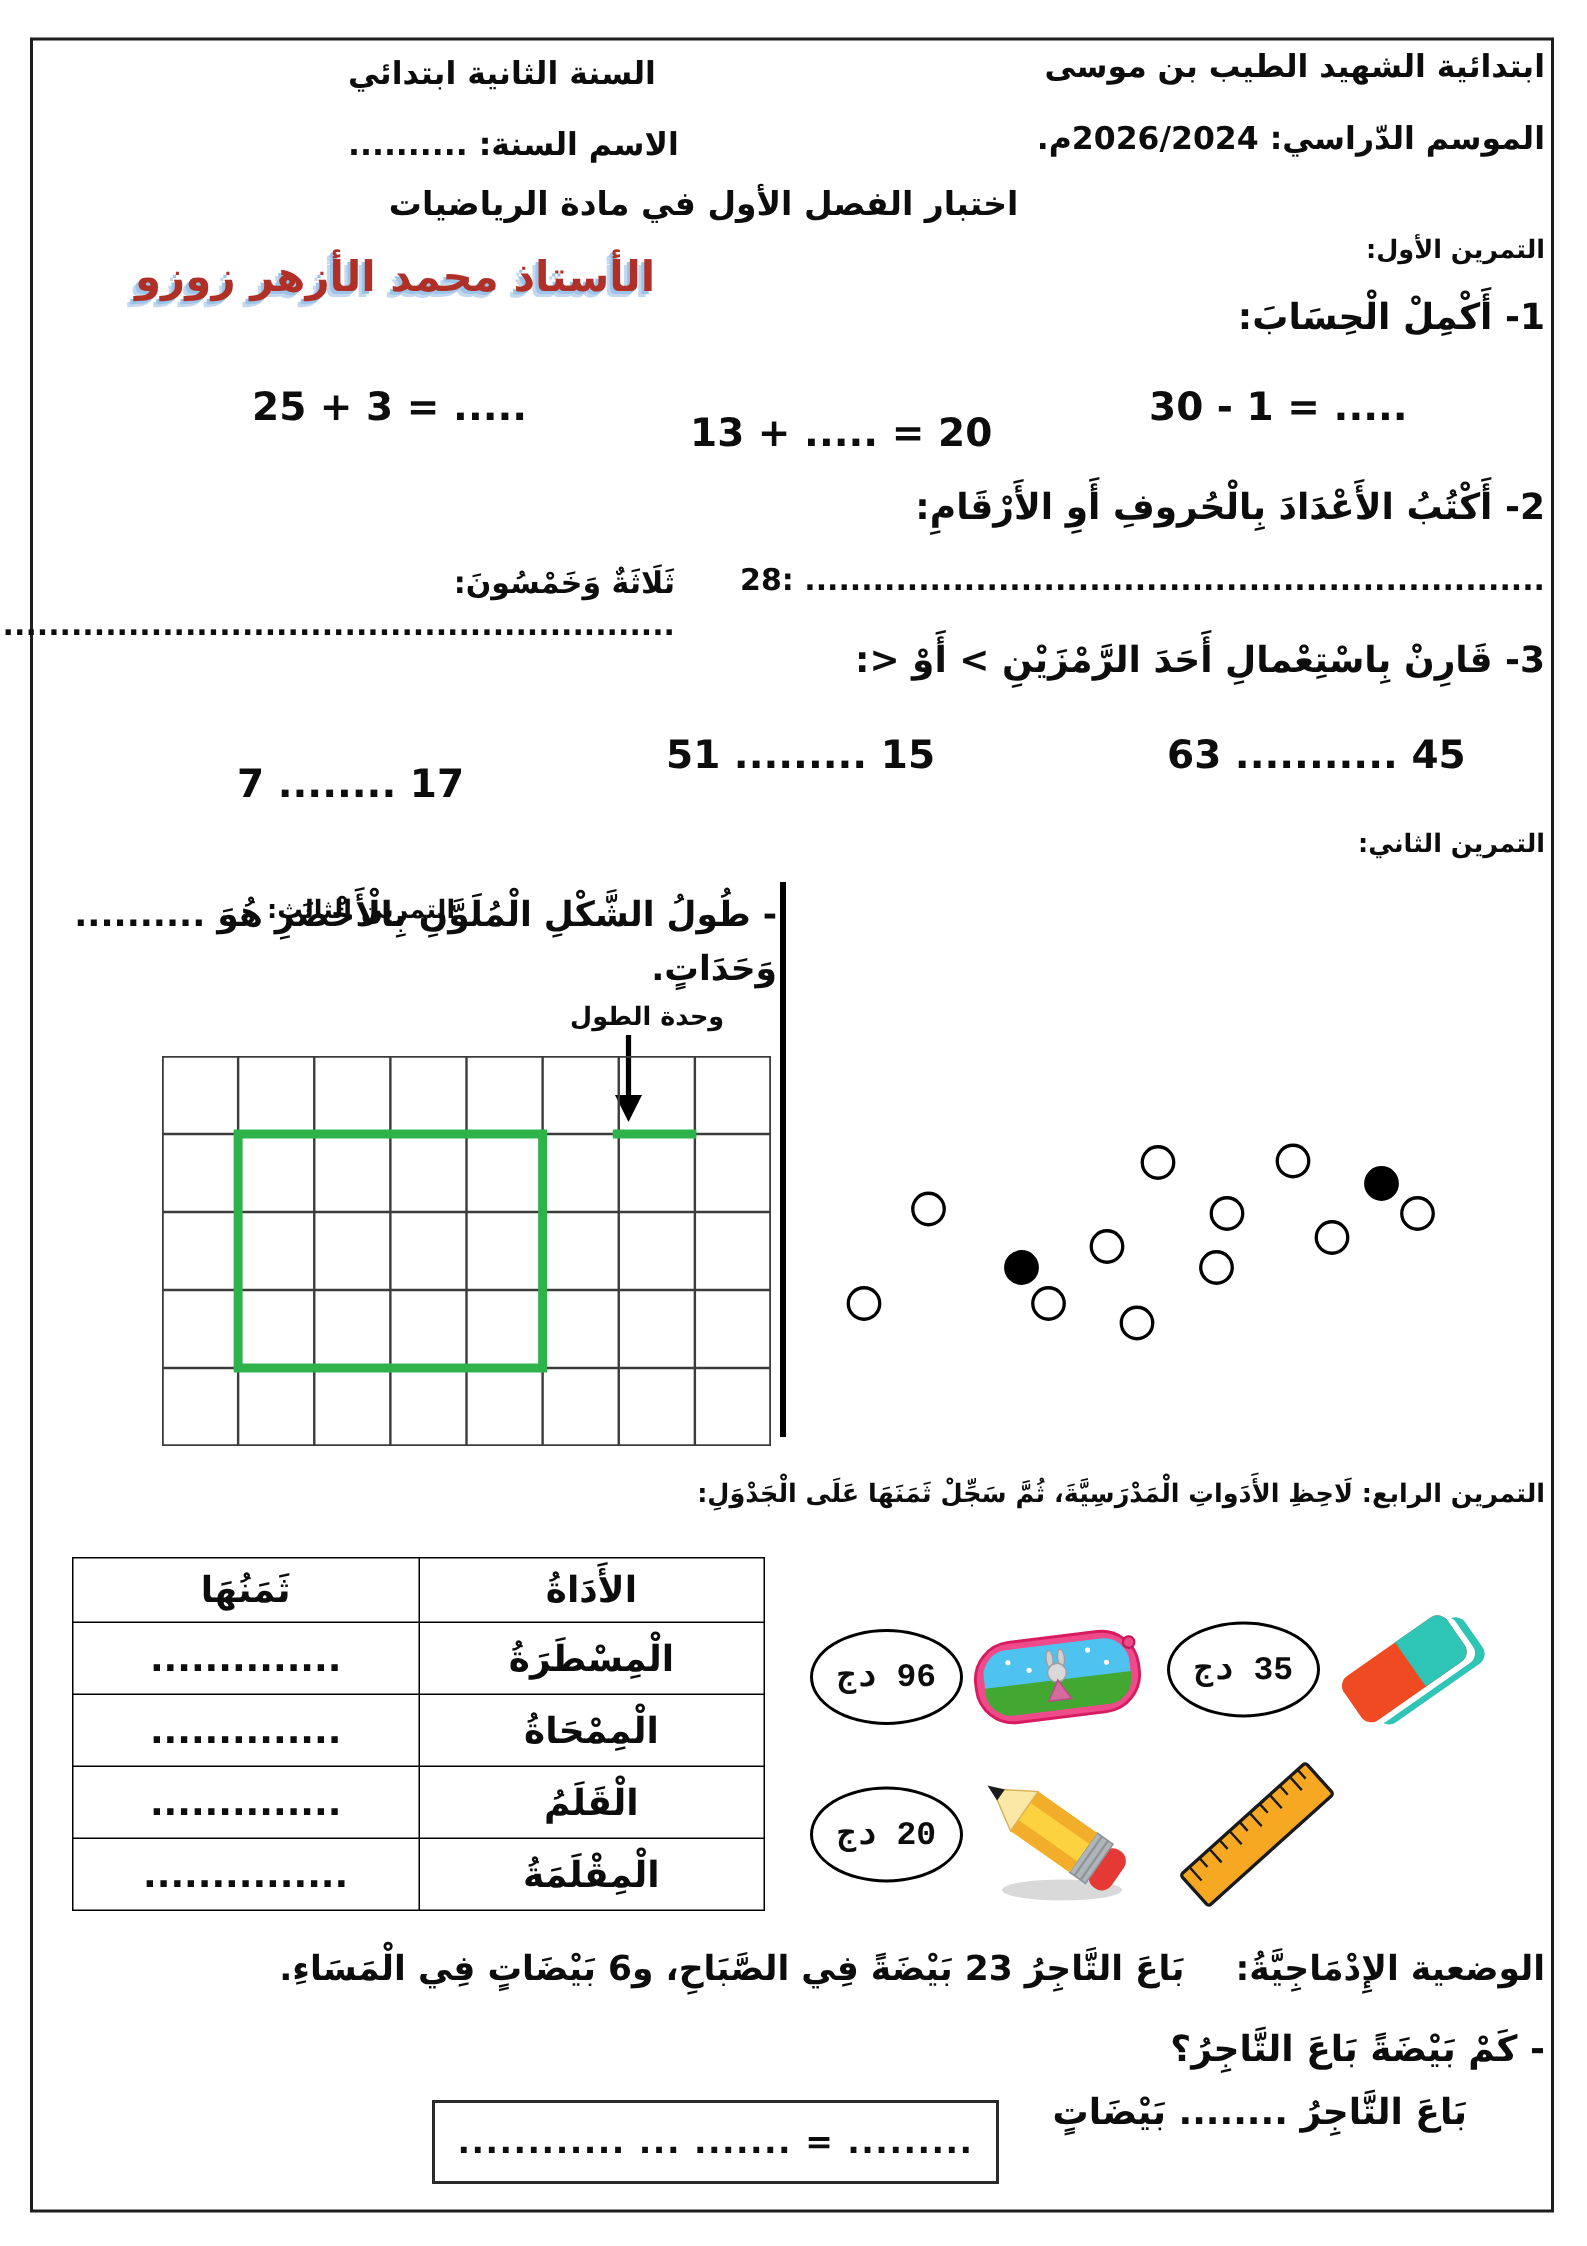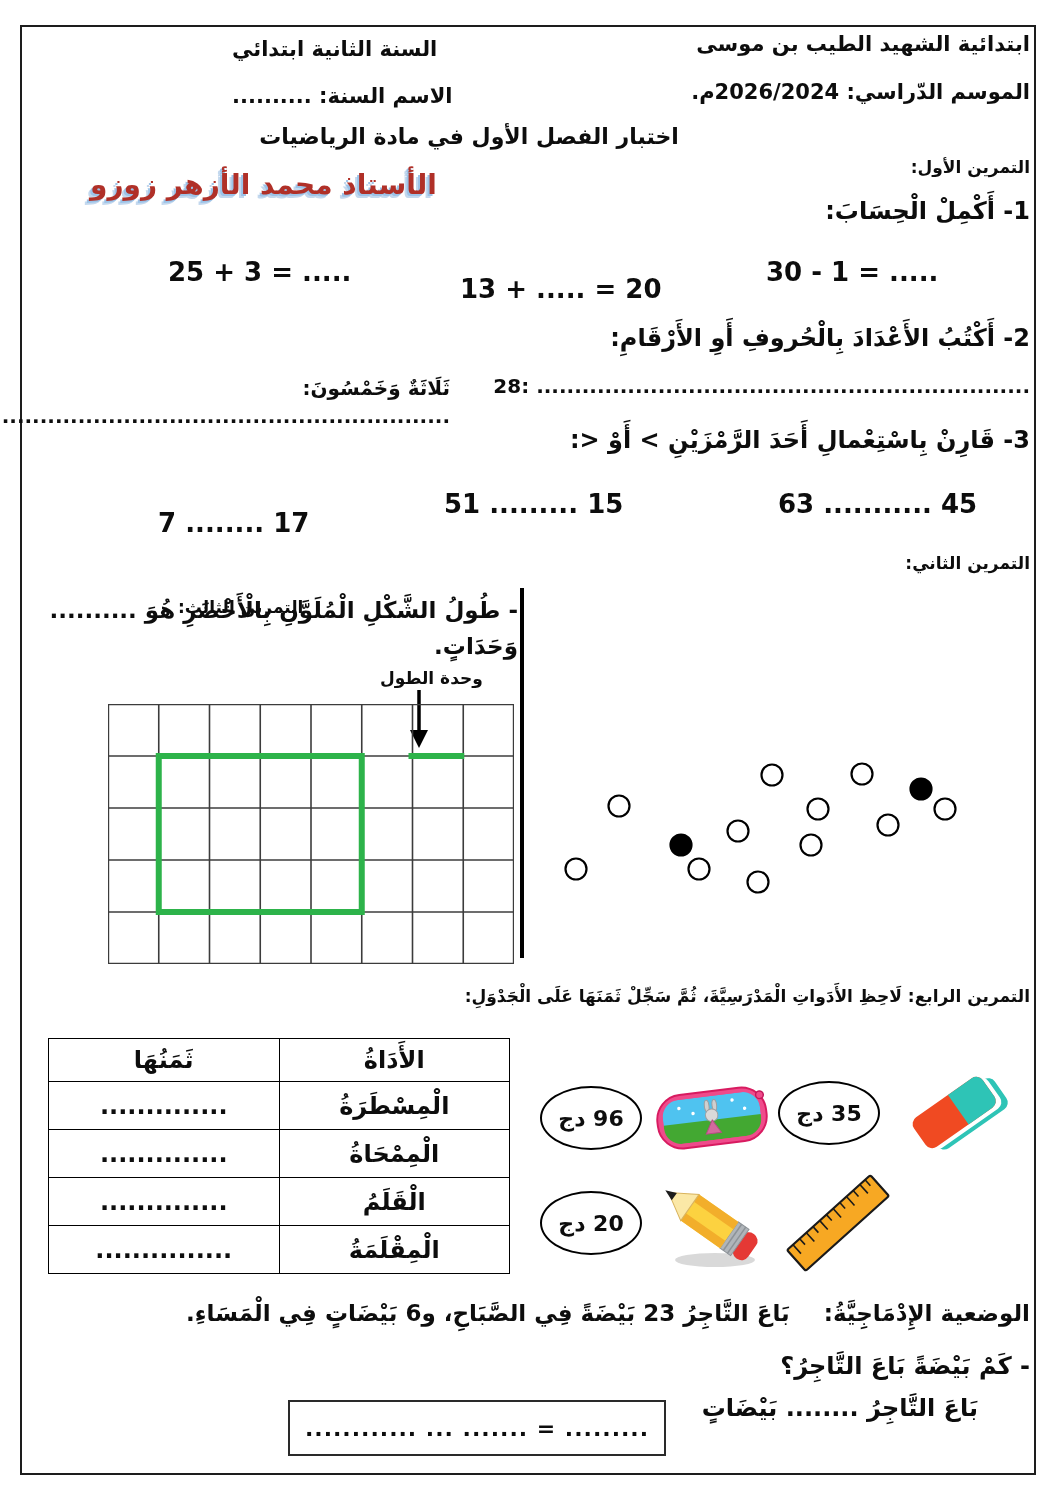--- a/index.html
+++ b/index.html
@@ -17,21 +17,21 @@
   .watermark{left:90px;top:168px;font-size:28px;font-weight:bold;white-space:nowrap;
              color:#b03028;letter-spacing:1px;
              text-shadow:-2px 2px 0 #9cc3e8,-4px 4px 0 #c3d8ee;}
   .body-text{font-size:23px;font-weight:bold;direction:rtl;text-align:right;line-height:1.55;}
   .divider{left:520px;top:588px;width:4px;height:370px;background:#000;}
   .unit-label{left:380px;top:668px;font-size:17px;font-weight:bold;}
   .price-table{border-collapse:collapse;direction:rtl;table-layout:fixed;width:462px;}
   .price-table td{border:1.8px solid #000;height:45px;text-align:center;vertical-align:middle;
                   font-size:24px;font-weight:bold;}
   .price-table .hrow td{height:40px;}
-  .item-cell{display:flex;align-items:center;justify-content:space-between;direction:ltr;}
+  .item-cell{display:flex;align-items:center;justify-content:flex-start;direction:ltr;font-family:Liberation Mono, monospace;}
   .oval{border:2.5px solid #000;border-radius:50%;width:98px;height:60px;display:flex;
         align-items:center;justify-content:center;font-size:22px;font-weight:bold;direction:rtl;
         background:#fff;flex:0 0 auto;}
   .ans-box{left:288px;top:1400px;width:374px;height:52px;border:2px solid #2a2a2a;
            display:flex;align-items:center;justify-content:center;font-size:22px;font-weight:bold;
            direction:ltr;letter-spacing:1px;}
   svg{display:block;}
 </style>
 </head>
 <body>

